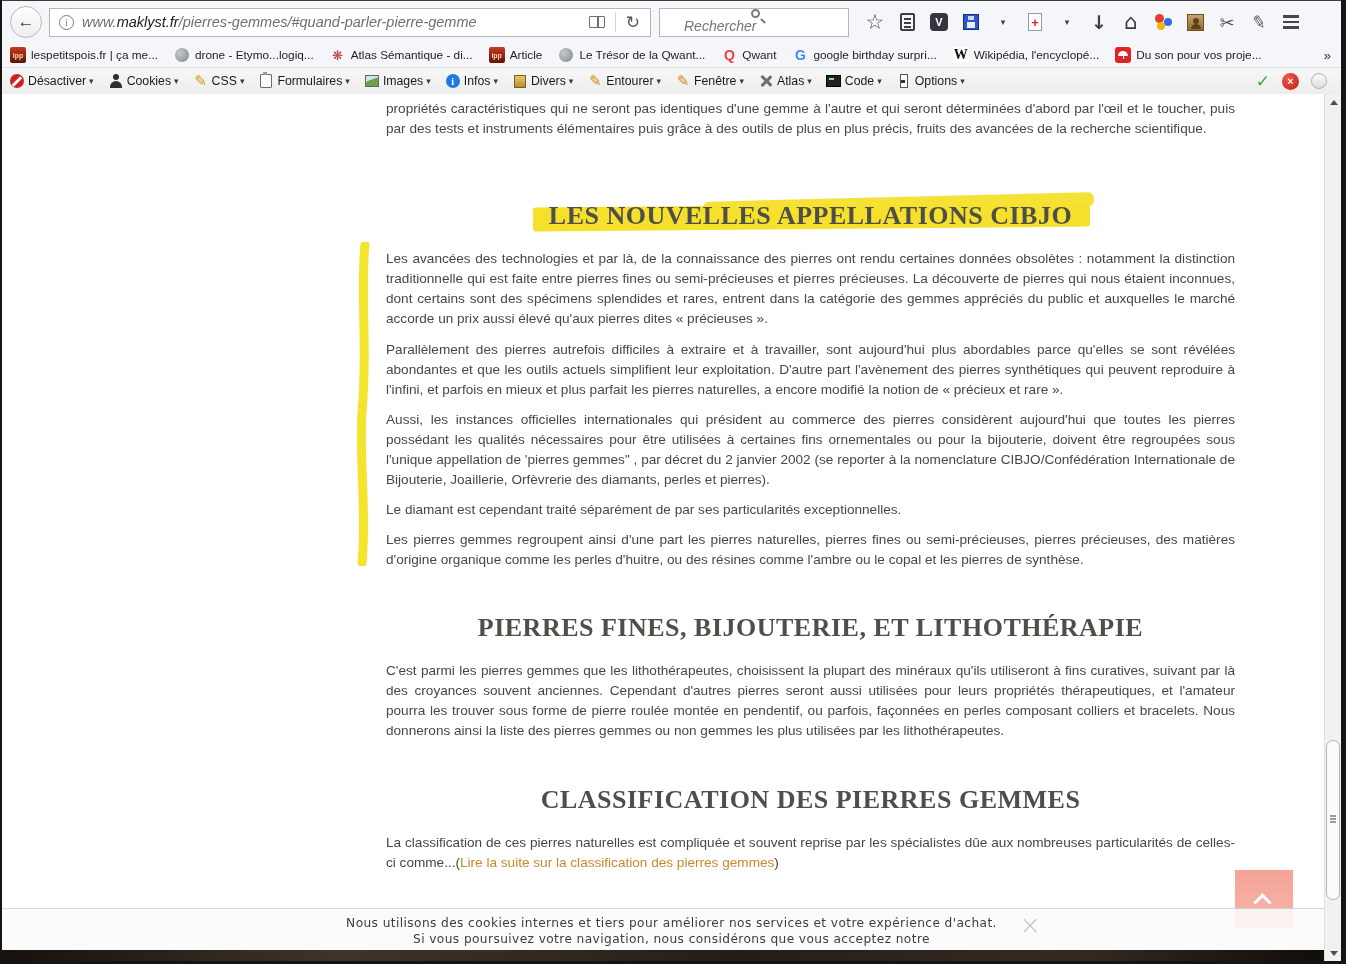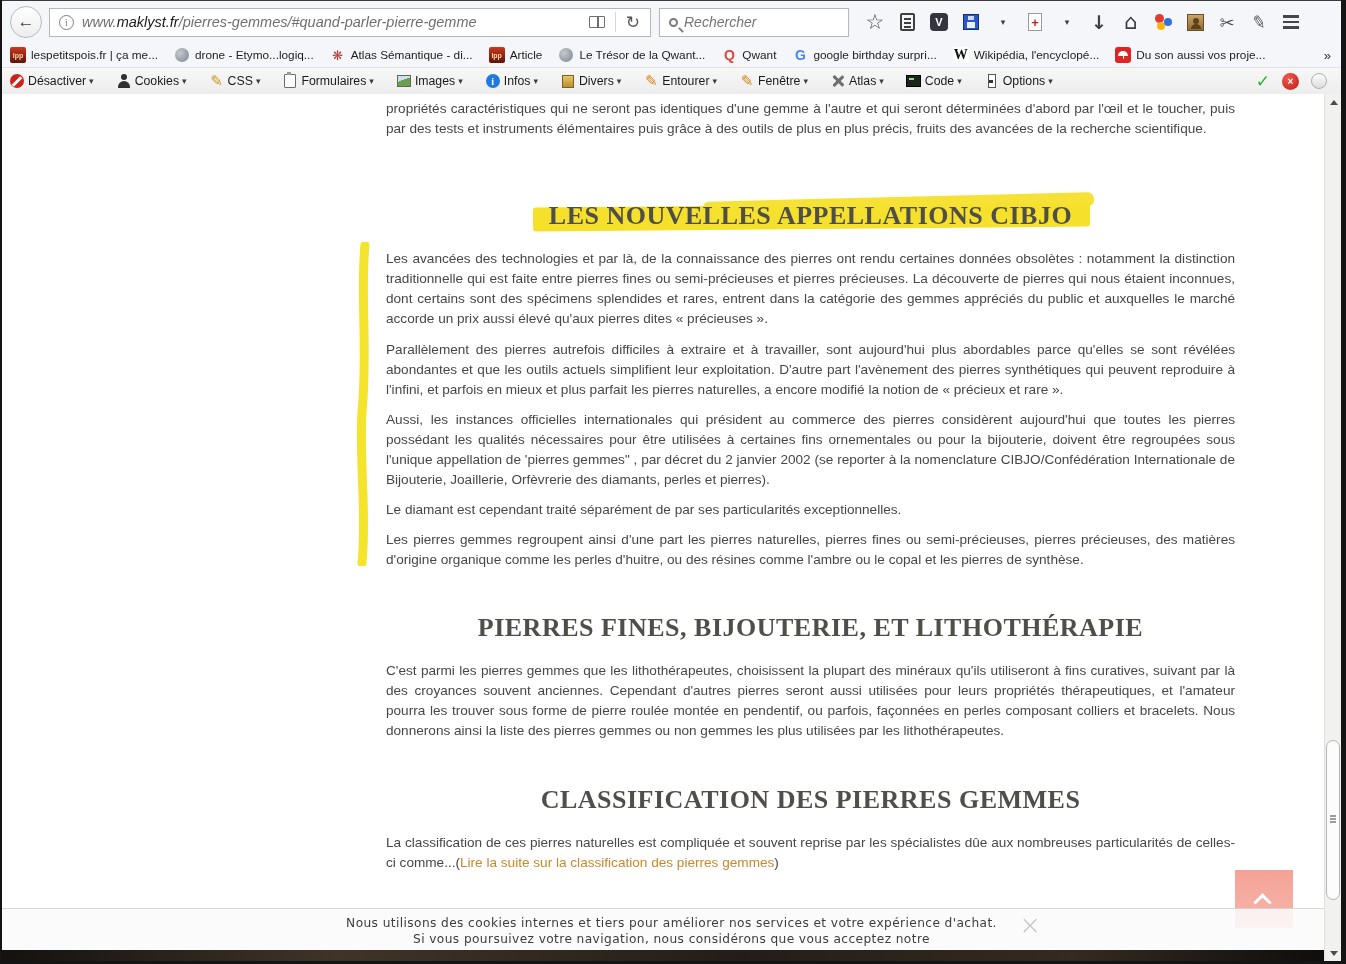--- a/index.html
+++ b/index.html
@@ -27,21 +27,21 @@
              display:flex; align-items:center; justify-content:center; font-size:10px; color:#7d7d7d;
              font-family:"Liberation Serif", serif; flex:none; }
   .urltext { white-space:nowrap; overflow:hidden; flex:1;font-style:italic; }
   .urltext .dom { color:#1b1b1b; }
   .url-end { display:flex; align-items:center; height:100%; }
   .reader-ic { width:16px; height:12px; border:1.5px solid #6d6d6d; border-radius:1px; position:relative; margin:0 10px; }
   .reader-ic:before { content:""; position:absolute; left:55%; top:0; bottom:0; width:1.5px; background:#6d6d6d; }
   .url-sep { width:1px; height:20px; background:#d6d6d6; }
   .reload-ic { font-size:17px; color:#555; padding:0 10px; font-family:"DejaVu Sans", sans-serif; }
   .searchbox { height:29px; width:190px; margin-left:8px; background:#fff; border:1px solid #b6b6b6;
-               display:flex; align-items:center; }
+               display:flex; align-items:center;flex-direction:column; }
   .mag { width:9px; height:9px; border:2px solid #7a7a7a; border-radius:50%; position:relative; margin:0 6px 0 9px; flex:none; }
   .mag:before { content:""; position:absolute; width:6px; height:2px; background:#7a7a7a;
                 transform:rotate(45deg); left:7px; top:9px; }
   .searchbox input { border:none; outline:none; font-style:italic; font-size:14px; color:#888; width:140px;
                      font-family:"Liberation Sans", sans-serif; background:transparent; }
   .navicons { display:flex; align-items:center; margin-left:12px; gap:4px; }
   .tbic { width:28px; height:28px; display:flex; align-items:center; justify-content:center; flex:none; }
   .glyph { font-family:"DejaVu Sans", sans-serif; color:#474747; }
   .star { font-size:21px; color:#4c4c4c; }
   .clipb { width:15px; height:18px; border:2px solid #3f3f3f; border-radius:2px; position:relative; }
@@ -82,21 +82,21 @@
   .fav-q { color:#e8413c; font-weight:bold; font-size:14px; }
   .fav-g { color:#4285f4; font-weight:bold; font-size:14px; }
   .fav-w { font-family:"Liberation Serif", serif; color:#111; font-weight:bold; font-size:14px; background:#fff; }
   .fav-avira { background:#e02424; border-radius:3px; position:relative; }
   .fav-avira:before { content:""; position:absolute; left:3px; top:4px; width:10px; height:5px; background:#fff; border-radius:5px 5px 0 0; }
   .fav-avira:after { content:""; position:absolute; left:7.5px; top:8px; width:1.5px; height:4px; background:#fff; }
   .bm-overflow { margin-left:auto; padding-right:10px; font-size:13px; color:#333; }
 
   
   .devrow { position:absolute; top:66px; left:0; right:0; height:27px; display:flex; align-items:center;
-            background:linear-gradient(#f7f7f7,#ededed); border-top:1px solid #e2e2e2; font-size:12.3px; color:#1a1a1a;gap:8px; }
+            background:linear-gradient(#f7f7f7,#ededed); border-top:1px solid #e2e2e2; font-size:12.3px; color:#1a1a1a; }
   .devitem { display:flex; align-items:center; gap:3px; padding:0 7px; white-space:nowrap; }
   .dic { width:16px; height:16px; display:flex; align-items:center; justify-content:center; flex:none; }
   .d-block { width:14px; height:14px; border-radius:50%; background:#cf2020; position:relative; }
   .d-block:before { content:""; position:absolute; left:1px; top:6px; width:12px; height:3px; background:#fff; transform:rotate(-45deg); }
   .d-person { position:relative; width:14px; height:14px; }
   .d-person:before { content:""; position:absolute; left:4px; top:0; width:6px; height:6px; border-radius:50%; background:#2e2e2e; }
   .d-person:after { content:""; position:absolute; left:1px; top:7px; width:12px; height:7px; border-radius:6px 6px 0 0; background:#2e2e2e; }
   .d-pencil { color:#cf9b1d; font-size:15px; font-family:"DejaVu Sans", sans-serif; }
   .d-pencil2 { color:#d8871c; font-size:15px; font-family:"DejaVu Sans", sans-serif; }
   .d-clip { width:12px; height:14px; background:#fdfdfd; border:1.5px solid #6b6b6b; border-radius:1px; position:relative; }
@@ -270,21 +270,21 @@
       <div class="bmitem">
           <span class="fav fav-g">G</span>
           <span>google birthday surpri...</span>
         </div>
       <div class="bmitem">
           <span class="fav fav-w">W</span>
           <span>Wikipédia, l'encyclopé...</span>
         </div>
       <div class="bmitem">
           <span class="fav fav-avira"></span>
-          <span>Du son aussi vos proje...</span>
+          <span>Du son pour vos proje...</span>
         </div>
       <div class="bm-overflow">»</div>
     </div>
 
     <div class="devrow">
       <div class="devitem">
           <span class="dic">
             <span class="d-block"></span>
           </span>
           <span>Désactiver</span>

